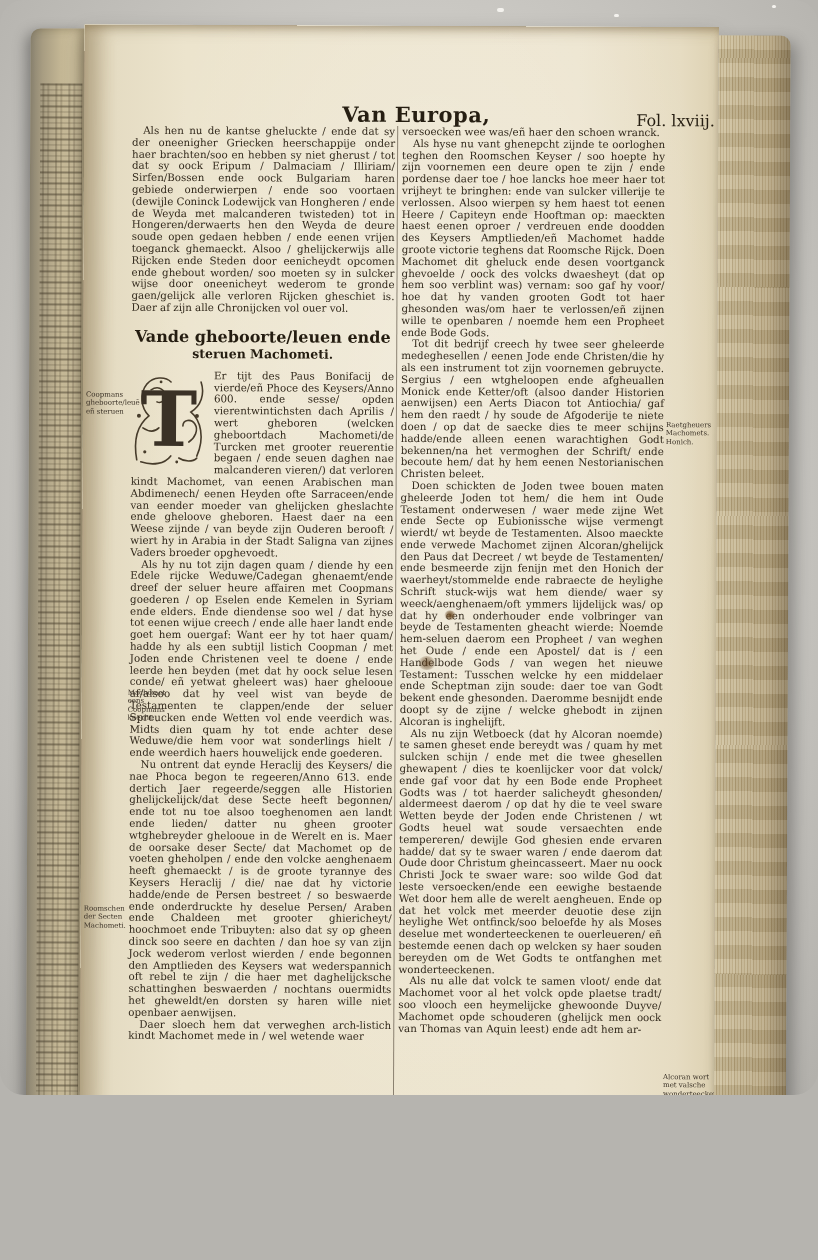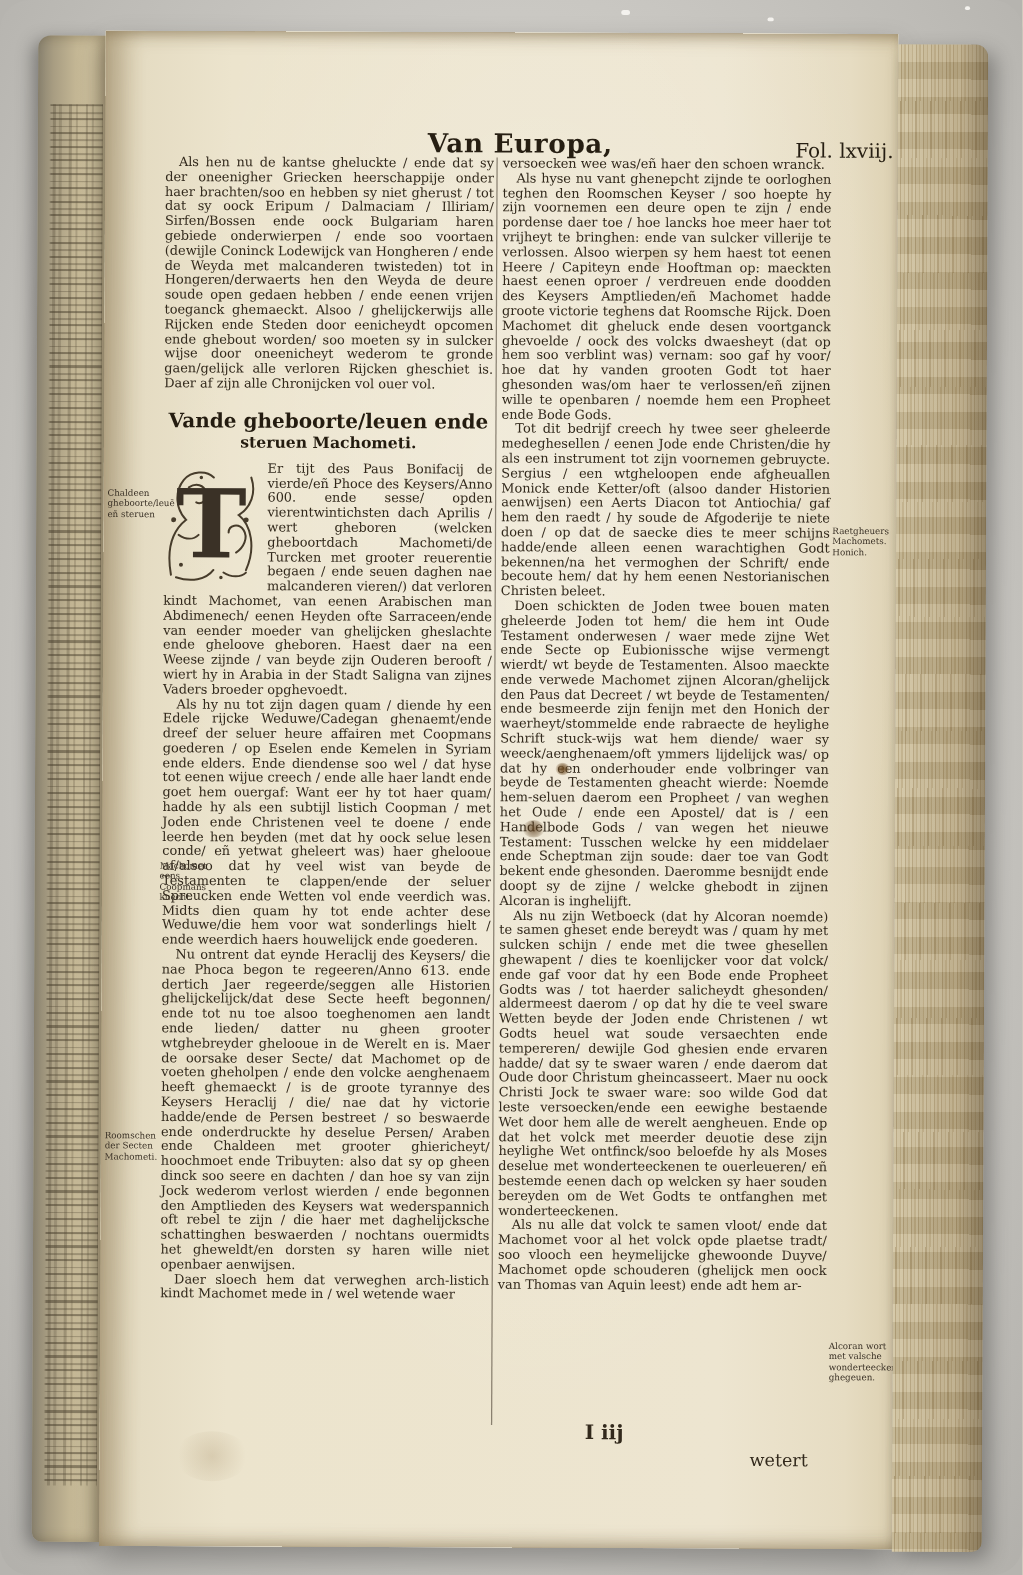--- a/index.html
+++ b/index.html
@@ -1,17 +1,17 @@
 <!DOCTYPE html>
 <html><head>
 <meta charset="utf-8">
 <style>
   html,body{margin:0;padding:0;}
   body{background:#b6b4af;font-family:"DejaVu Serif", serif;}
-  .photo{position:relative;width:818px;height:1260px;overflow:hidden;
+  .photo{position:relative;width:818px;height:1095px;overflow:hidden;
     background:radial-gradient(ellipse at 50% 45%, #d6d4cf 0%, #cbc9c4 55%, #b2b0ab 100%);border-radius:24px;}
   .book{position:absolute;left:0;top:0;width:818px;height:1260px;transform:rotate(.25deg);}
   
   .facing-strip{position:absolute;left:28px;top:30px;width:56px;height:1205px;border-radius:10px 0 0 8px;
     background:linear-gradient(90deg,#8a8370 0%,#a89d82 22%,#c4b795 55%,#d2c5a3 100%);
     box-shadow:inset -6px 0 10px rgba(60,45,20,.35), -4px 4px 14px rgba(0,0,0,.35);}
   .strip-text{position:absolute;left:10px;top:55px;right:4px;bottom:45px;opacity:.75;filter:blur(.4px);
     background:
       repeating-linear-gradient(90deg, rgba(46,37,22,.0) 0 2px, rgba(46,37,22,.30) 2px 4px, rgba(46,37,22,.0) 4px 7px, rgba(46,37,22,.22) 7px 9px, rgba(46,37,22,.0) 9px 13px),
       repeating-linear-gradient(180deg, rgba(46,37,22,.55) 0 1.7px, transparent 1.7px 6px, rgba(46,37,22,.35) 6px 7.4px, transparent 7.4px 11px);}
@@ -117,21 +117,21 @@
 
       <div class="column col-right">
         <p class="body-text no-indent">versoecken wee was/eñ haer den schoen wranck.</p>
         <p class="body-text">Als hyse nu vant ghenepcht zijnde te oorloghen teghen den Roomschen Keyser / soo hoepte hy zijn voornemen een deure open te zijn / ende pordense daer toe / hoe lancks hoe meer haer tot vrijheyt te bringhen: ende van sulcker villerije te verlossen. Alsoo wierpen sy hem haest tot eenen Heere / Capiteyn ende Hooftman op: maeckten haest eenen oproer / verdreuen ende doodden des Keysers Amptlieden/eñ Machomet hadde groote victorie teghens dat Roomsche Rijck. Doen Machomet dit gheluck ende desen voortganck ghevoelde / oock des volcks dwaesheyt (dat op hem soo verblint was) vernam: soo gaf hy voor/ hoe dat hy vanden grooten Godt tot haer ghesonden was/om haer te verlossen/eñ zijnen wille te openbaren / noemde hem een Propheet ende Bode Gods.</p>
         <p class="body-text">Tot dit bedrijf creech hy twee seer gheleerde medeghesellen / eenen Jode ende Christen/die hy als een instrument tot zijn voornemen gebruycte. Sergius / een wtgheloopen ende afgheuallen Monick ende Ketter/oft (alsoo dander Historien aenwijsen) een Aerts Diacon tot Antiochia/ gaf hem den raedt / hy soude de Afgoderije te niete doen / op dat de saecke dies te meer schijns hadde/ende alleen eenen warachtighen Godt bekennen/na het vermoghen der Schrift/ ende becoute hem/ dat hy hem eenen Nestorianischen Christen beleet.</p>
         <p class="body-text">Doen schickten de Joden twee bouen maten gheleerde Joden tot hem/ die hem int Oude Testament onderwesen / waer mede zijne Wet ende Secte op Eubionissche wijse vermengt wierdt/ wt beyde de Testamenten. Alsoo maeckte ende verwede Machomet zijnen Alcoran/ghelijck den Paus dat Decreet / wt beyde de Testamenten/ ende besmeerde zijn fenijn met den Honich der waerheyt/stommelde ende rabraecte de heylighe Schrift stuck-wijs wat hem diende/ waer sy weeck/aenghenaem/oft ymmers lijdelijck was/ op dat hy een onderhouder ende volbringer van beyde de Testamenten gheacht wierde: Noemde hem-seluen daerom een Propheet / van weghen het Oude / ende een Apostel/ dat is / een Handelbode Gods / van wegen het nieuwe Testament: Tusschen welcke hy een middelaer ende Scheptman zijn soude: daer toe van Godt bekent ende ghesonden. Daeromme besnijdt ende doopt sy de zijne / welcke ghebodt in zijnen Alcoran is inghelijft.</p>
         <p class="body-text">Als nu zijn Wetboeck (dat hy Alcoran noemde) te samen gheset ende bereydt was / quam hy met sulcken schijn / ende met die twee ghesellen ghewapent / dies te koenlijcker voor dat volck/ ende gaf voor dat hy een Bode ende Propheet Godts was / tot haerder salicheydt ghesonden/ aldermeest daerom / op dat hy die te veel sware Wetten beyde der Joden ende Christenen / wt Godts heuel wat soude versaechten ende tempereren/ dewijle God ghesien ende ervaren hadde/ dat sy te swaer waren / ende daerom dat Oude door Christum gheincasseert. Maer nu oock Christi Jock te swaer ware: soo wilde God dat leste versoecken/ende een eewighe bestaende Wet door hem alle de werelt aengheuen. Ende op dat het volck met meerder deuotie dese zijn heylighe Wet ontfinck/soo beloefde hy als Moses deselue met wonderteeckenen te ouerleueren/ eñ bestemde eenen dach op welcken sy haer souden bereyden om de Wet Godts te ontfanghen met wonderteeckenen.</p>
         <p class="body-text">Als nu alle dat volck te samen vloot/ ende dat Machomet voor al het volck opde plaetse tradt/ soo vlooch een heymelijcke ghewoonde Duyve/ Machomet opde schouderen (ghelijck men oock van Thomas van Aquin leest) ende adt hem ar-</p>
       </div>
 
-      <div class="mnote" style="left:3px;top:366px;">Chaldeen gheboorte/leuē eñ steruen</div>
+      <div class="mnote" style="left:3px;top:366px;">Coopmans gheboorte/leuē eñ steruen</div>
       <div class="mnote" style="left:3px;top:664px;margin-left:43px;">Machomet eens Coopmans knecht.</div>
       <div class="mnote" style="left:3px;top:880px;">Roomschen der Secten Machometi.</div>
       <div class="mnote right" style="left:583px;top:394px;">Raetgheuers Machomets. Honich.</div>
       <div class="mnote right" style="left:583px;top:1046px;">Alcoran wort met valsche wonderteeckenen ghegeuen.</div>
 
       <div class="signature">I iij</div>
       <div class="catchword">wetert</div>
 
       <div class="stain s1"></div>
       <div class="stain s2"></div>

